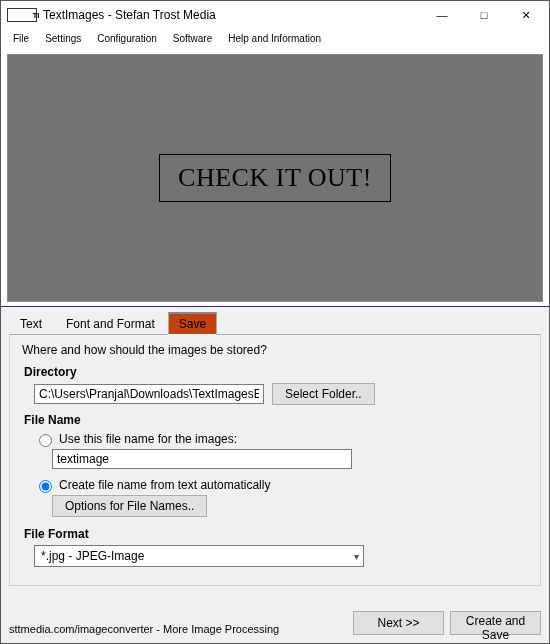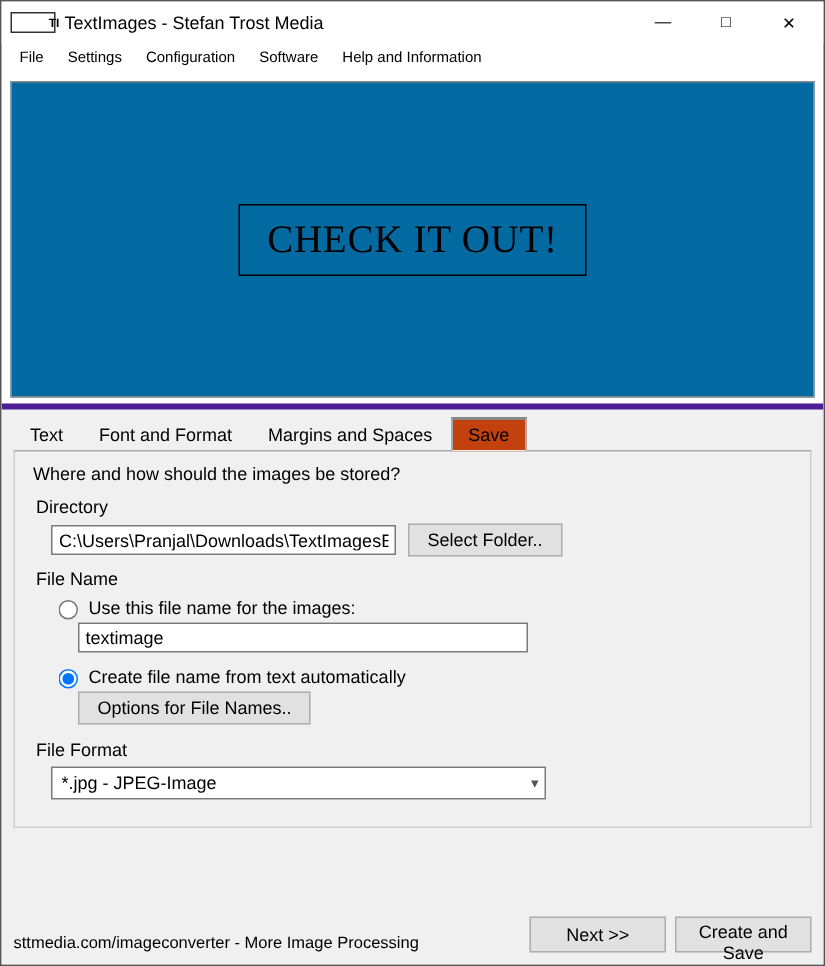--- a/index.html
+++ b/index.html
@@ -41,34 +41,34 @@
   .menubar {
     display: flex;
     gap: 0;
     padding: 2px 4px 4px 4px;
     font-size: 10px;
   }
   .menubar .menu-item { padding: 2px 8px; cursor: default; }
   .preview-wrap { padding: 4px 6px 4px 6px; }
   .preview {
     border: 1px solid #888;
-    height: 211px;
-    background: #0369a1;
+    height: 248px;
+    background: #737373;
     display: flex; align-items: center; justify-content: center;
   }
   .preview-text {
     border: 1px solid #000;
     padding: 8px 18px;
     font-family: Georgia, "Times New Roman", serif;
     font-size: 26px;
     letter-spacing: 0.5px;
   }
   .lower {
     background: #f0f0f0;
-    border-top: 4px solid #4c1d95;
+    border-top: 1px solid #4c1d95;
     padding: 6px 8px 0 8px;
     flex: 1;
     display: flex; flex-direction: column;
   }
   .tabs { display: flex; align-items: flex-end; height: 22px; }
   .tab {
     padding: 3px 10px;
     font-size: 12px;
     border: 1px solid transparent;
     margin-right: 2px;
@@ -83,21 +83,21 @@
     z-index: 2;
   }
   .panel {
     border: 1px solid #d0d0d0;
     border-top: 1px solid #aaa;
     margin-top: -1px;
     padding: 8px 12px 10px 12px;
     background: #f0f0f0;
   }
   .section-q { margin-bottom: 8px; }
-  .section-label { font-weight: normal; margin: 6px 0 4px 2px; }
+  .section-label { font-weight: bold; margin: 6px 0 4px 2px; }
   .row { display: flex; align-items: center; gap: 8px; margin: 2px 0 8px 12px; }
   input[type=text].textbox, .select {
     border: 1px solid #7a7a7a;
     background: #fff;
     padding: 2px 4px;
     font-size: 12px;
     font-family: inherit;
     height: 20px;
   }
   .btn {
@@ -149,21 +149,20 @@
 <div class="preview-wrap">
   <div class="preview">
     <div class="preview-text">CHECK IT OUT!</div>
   </div>
 </div>
 
 <div class="lower">
   <div class="tabs">
     <div class="tab">Text</div>
     <div class="tab">Font and Format</div>
-    <div class="tab">Margins and Spaces</div>
     <div class="tab active">Save</div>
   </div>
 
   <div class="panel">
     <div class="section-q">Where and how should the images be stored?</div>
 
     <div class="section-label">Directory</div>
     <div class="row">
       <input type="text" class="textbox" style="width: 230px;" value="C:\Users\Pranjal\Downloads\TextImagesEn\o">
       <button class="btn">Select Folder..</button>

